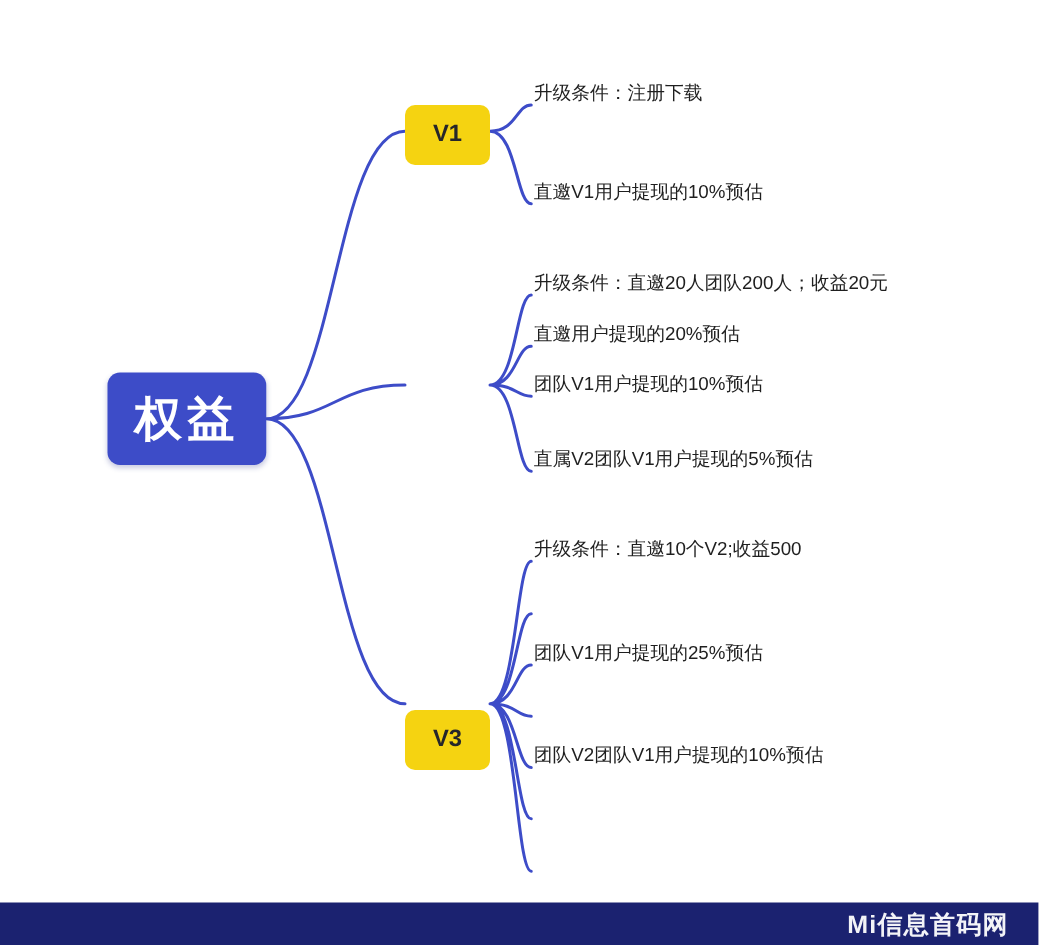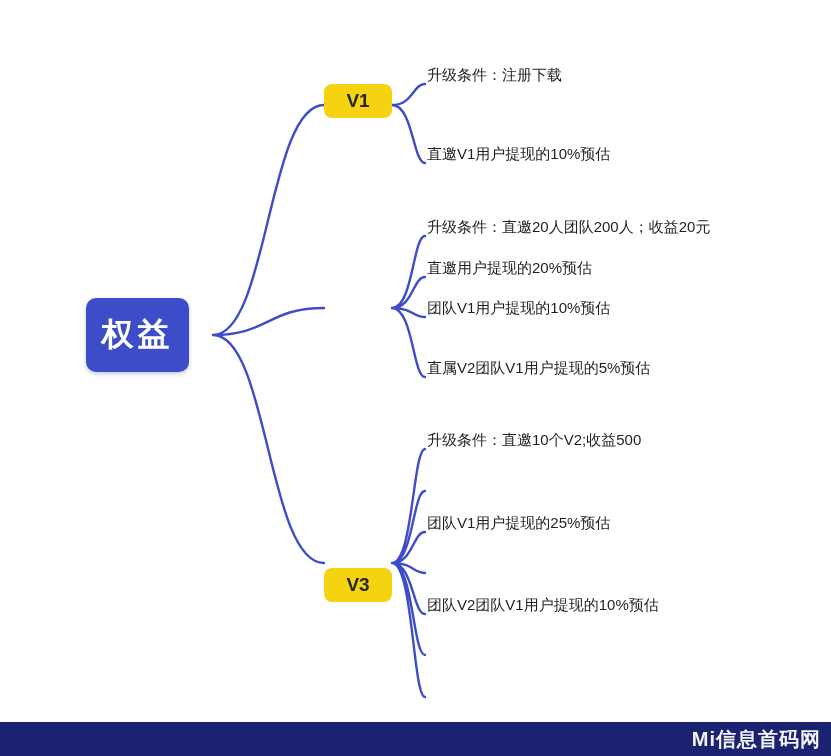--- a/index.html
+++ b/index.html
@@ -8,40 +8,40 @@
     --line:#3d4cc8; --leaf-text:#1f1f1f;
     --footer-bg:#1b2270; --footer-brand:#f2f3f7; --footer-url:#8e96b4;
   }
   html,body{margin:0;padding:0;background:#ffffff;}
   body{font-family:"Liberation Sans","DejaVu Sans",sans-serif;}
   .canvas{position:relative;width:831px;height:756px;background:#ffffff;overflow:hidden;}
   .lines{position:absolute;left:0;top:0;width:831px;height:756px;}
   .lines path{fill:none;stroke:var(--line);stroke-width:2.4;stroke-linecap:round;}
   .node{position:absolute;display:flex;align-items:center;justify-content:center;box-sizing:border-box;}
   .root-node{
-    left:86px;top:298px;width:103px;height:74px;
+    left:86px;top:298px;width:127px;height:74px;
     background:var(--root-bg);color:var(--root-text);
-    border-radius:10px;font-size:32px;font-weight:bold;letter-spacing:4px;
+    border-radius:10px;font-size:38px;font-weight:bold;letter-spacing:4px;
     box-shadow:0 2px 4px rgba(40,50,140,.25);
   }
   .branch-node{
-    width:68px;height:34px;background:var(--branch-bg);color:var(--branch-text);
+    width:68px;height:48px;background:var(--branch-bg);color:var(--branch-text);
     border-radius:8px;font-size:19px;font-weight:bold;left:324px;
   }
   .branch-v1{top:84px;}
   .branch-v2{top:287px;}
   .branch-v3{top:568px;}
   .leaf{
     position:absolute;left:427px;height:20px;line-height:20px;
     font-size:15px;color:var(--leaf-text);white-space:nowrap;
   }
   .footer{
     position:absolute;left:0;top:722px;width:831px;height:34px;
     background:var(--footer-bg);display:flex;align-items:center;
-    justify-content:flex-end;box-sizing:border-box;
+    justify-content:flex-end;padding-right:14px;box-sizing:border-box;
     font-size:20px;font-weight:bold;letter-spacing:1px;
   }
   .footer .brand{color:var(--footer-brand);margin-right:10px;}
   .footer .url{color:var(--footer-url);}
 </style>
 </head>
 <body>
 
 <div class="canvas">
 

